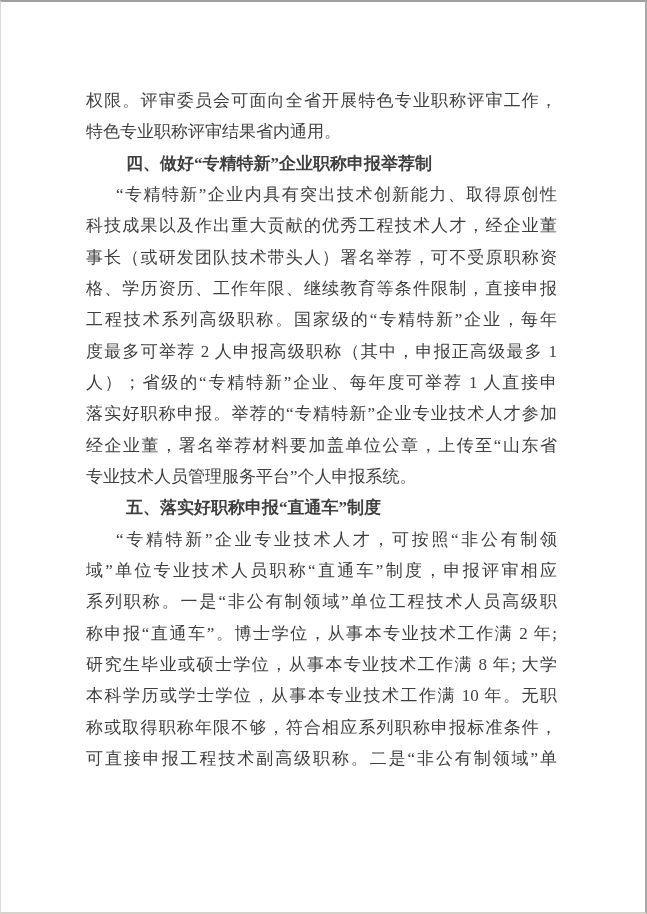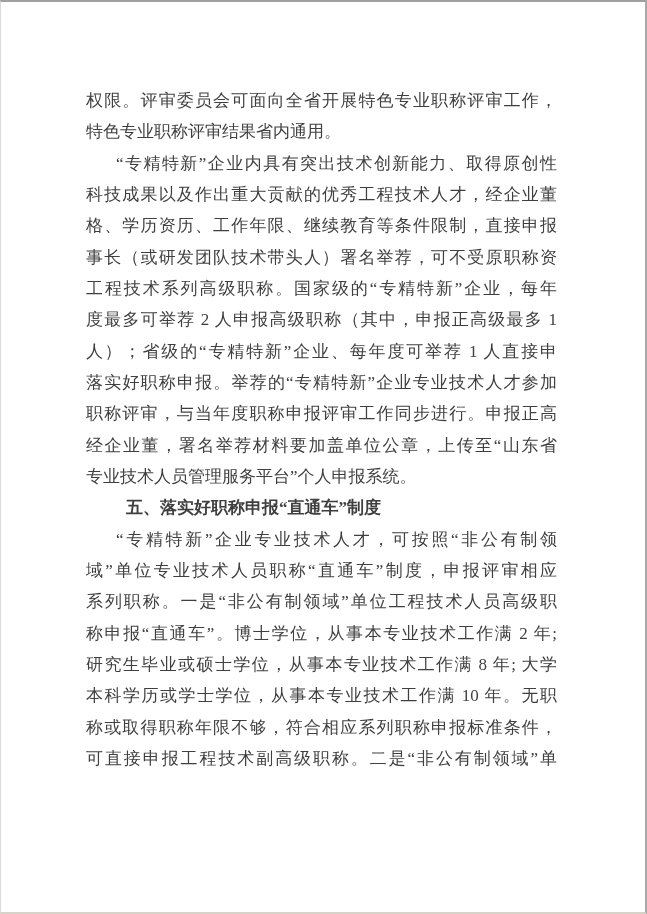--- a/index.html
+++ b/index.html
@@ -58,29 +58,29 @@
   }
 </style>
 </head>
 <body>
 
 <div class="page">
   <div class="content" id="doc-content">
 
   <div class="line justify">权限。评审委员会可面向全省开展特色专业职称评审工作，</div>
       <div class="line">特色专业职称评审结果省内通用。</div>
+      <div class="line heading indent">四、做好“专精特新”企业职称申报举荐制</div>
       <div class="line indent justify">“专精特新”企业内具有突出技术创新能力、取得原创性</div>
       <div class="line justify">科技成果以及作出重大贡献的优秀工程技术人才，经企业董</div>
+      <div class="line justify">事长（或研发团队技术带头人）署名举荐，可不受原职称资</div>
       <div class="line justify">格、学历资历、工作年限、继续教育等条件限制，直接申报</div>
-      <div class="line justify">事长（或研发团队技术带头人）署名举荐，可不受原职称资</div>
       <div class="line justify">工程技术系列高级职称。国家级的“专精特新”企业，每年</div>
       <div class="line justify">度最多可举荐 2 人申报高级职称（其中，申报正高级最多 1</div>
       <div class="line justify">人）；省级的“专精特新”企业、每年度可举荐 1 人直接申</div>
       <div class="line justify">落实好职称申报。举荐的“专精特新”企业专业技术人才参加</div>
-      <div class="line justify">职称评审，与当年度职称申报评审工作同步进行。申报正高</div>
       <div class="line justify">经企业董，署名举荐材料要加盖单位公章，上传至“山东省</div>
       <div class="line">专业技术人员管理服务平台”个人申报系统。</div>
       <div class="line heading indent">五、落实好职称申报“直通车”制度</div>
       <div class="line indent justify">“专精特新”企业专业技术人才，可按照“非公有制领</div>
       <div class="line justify">域”单位专业技术人员职称“直通车”制度，申报评审相应</div>
       <div class="line justify">系列职称。一是“非公有制领域”单位工程技术人员高级职</div>
       <div class="line justify">称申报“直通车”。博士学位，从事本专业技术工作满 2 年;</div>
       <div class="line justify">研究生毕业或硕士学位，从事本专业技术工作满 8 年; 大学</div>
       <div class="line justify">本科学历或学士学位，从事本专业技术工作满 10 年。无职</div>
       <div class="line justify">称或取得职称年限不够，符合相应系列职称申报标准条件，</div>

